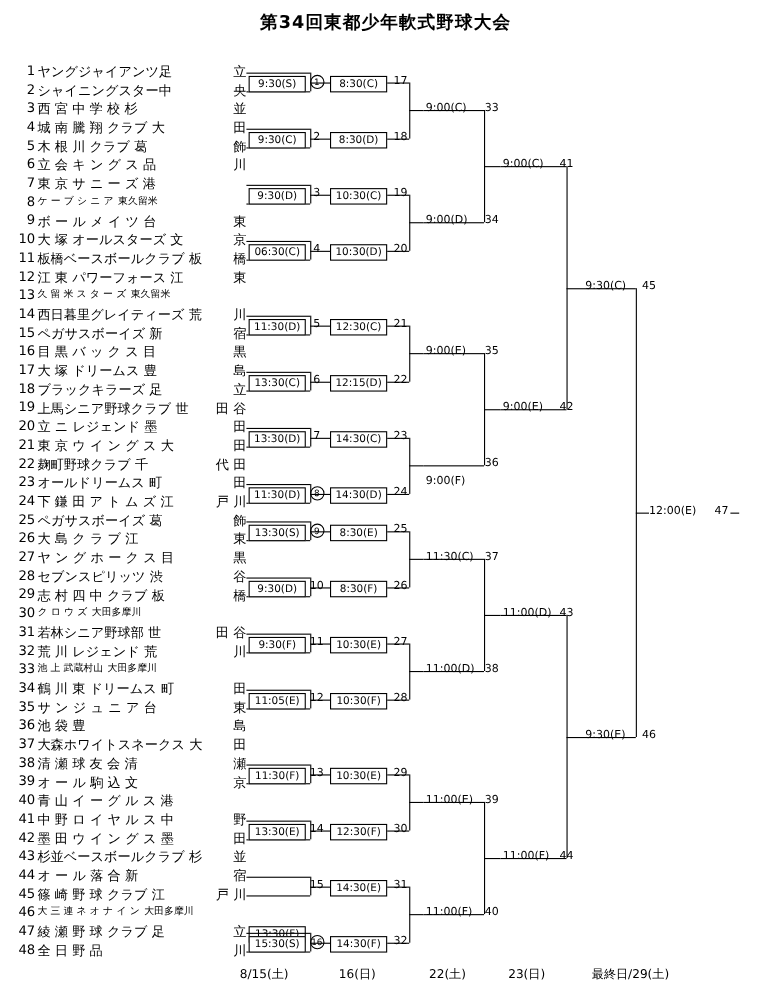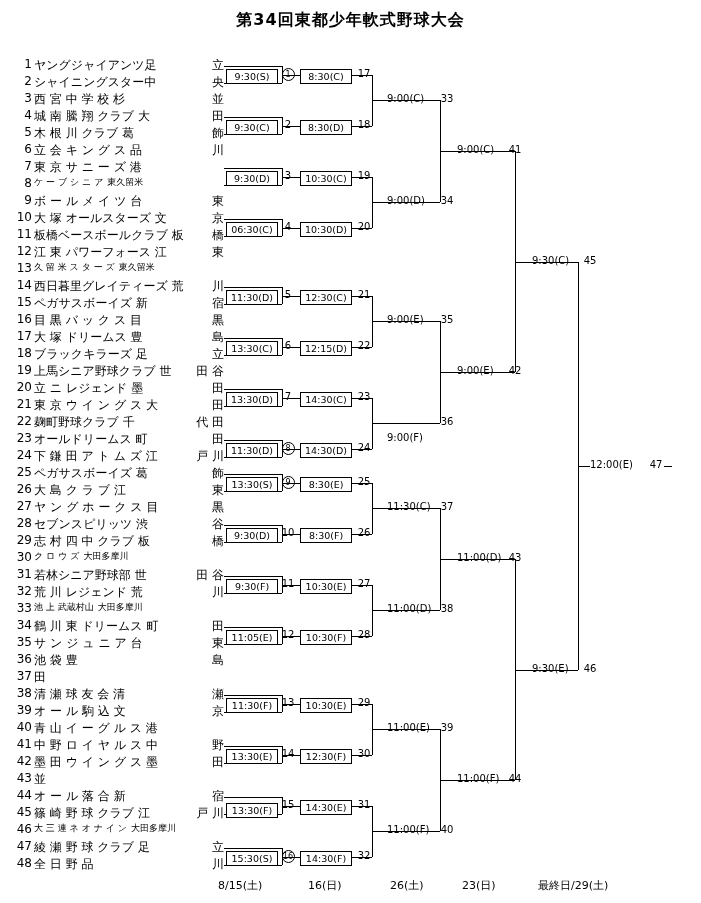--- a/index.html
+++ b/index.html
@@ -304,20 +304,21 @@
     <div class="team" style="top: 652px;">
       <span class="num">36</span>
       <span class="nm">
         <span>池                 袋 豊</span>
         <span>島</span>
       </span>
     </div>
     <div class="team" style="top: 669px;">
       <span class="num">37</span>
       <span class="nm">
+        <span>大森ホワイトスネークス 大</span>
         <span>田</span>
       </span>
     </div>
     <div class="team" style="top: 686px;">
       <span class="num">38</span>
       <span class="nm">
         <span>清 瀬 球 友 会 清</span>
         <span>瀬</span>
       </span>
     </div>
@@ -345,20 +346,21 @@
     <div class="team" style="top: 754px;">
       <span class="num">42</span>
       <span class="nm">
         <span>墨 田 ウ イ ン グ ス 墨</span>
         <span>田</span>
       </span>
     </div>
     <div class="team" style="top: 771px;">
       <span class="num">43</span>
       <span class="nm">
+        <span>杉並ベースボールクラブ 杉</span>
         <span>並</span>
       </span>
     </div>
     <div class="team" style="top: 788px;">
       <span class="num">44</span>
       <span class="nm">
         <span>オ ー ル 落 合 新</span>
         <span>宿</span>
       </span>
     </div>
@@ -472,21 +474,21 @@
     <div class="h" style="left: 282px; top: 703.5px; width: 18px;"></div>
     <div class="h" style="left: 224px; top: 746px; width: 58px;"></div>
     <div class="h" style="left: 224px; top: 763px; width: 58px;"></div>
     <div class="v" style="left: 282px; top: 746px; height: 17px;"></div>
     <div class="tbox" style="left: 226px; top: 748.5px;">13:30(E)</div>
     <div class="mnum" style="left: 278px; top: 747.5px;">14</div>
     <div class="h" style="left: 282px; top: 754.5px; width: 18px;"></div>
     <div class="h" style="left: 224px; top: 797px; width: 58px;"></div>
     <div class="h" style="left: 224px; top: 814px; width: 58px;"></div>
     <div class="v" style="left: 282px; top: 797px; height: 17px;"></div>
-    <div class="tbox" style="left: 226px; top: 803px;">13:30(F)</div>
+    <div class="tbox" style="left: 226px; top: 842px;">13:30(F)</div>
     <div class="mnum" style="left: 278px; top: 798.5px;">15</div>
     <div class="h" style="left: 282px; top: 805.5px; width: 18px;"></div>
     <div class="h" style="left: 224px; top: 848px; width: 58px;"></div>
     <div class="h" style="left: 224px; top: 865px; width: 58px;"></div>
     <div class="v" style="left: 282px; top: 848px; height: 17px;"></div>
     <div class="tbox" style="left: 226px; top: 850.5px;">15:30(S)</div>
     <div class="mnum" style="left: 278px; top: 849.5px;"><span class="circ">16</span></div>
     <div class="h" style="left: 282px; top: 856.5px; width: 18px;"></div>
     <div class="h" style="left: 300px; top: 74.5px; width: 72px;"></div>
     <div class="h" style="left: 300px; top: 125.5px; width: 72px;"></div>
@@ -608,16 +610,16 @@
     <div class="mlbl" style="left: 532px; top: 662.5px;">9:30(E)</div>
     <div class="mnum" style="left: 580px; top: 662.5px;">46</div>
     <div class="h" style="left: 578px; top: 465.5px; width: 12px;"></div>
     <div class="mlbl" style="left: 590px; top: 458.5px;">12:00(E)</div>
     <div class="mnum" style="left: 646px; top: 458.5px;">47</div>
     <div class="h" style="left: 664px; top: 465.5px; width: 8px;"></div>
   </div>
 <div id="dates">
     <div class="dates" style="left: 218px; top: 878px;">8/15(土)</div>
     <div class="dates" style="left: 308px; top: 878px;">16(日)</div>
-    <div class="dates" style="left: 390px; top: 878px;">26(土)</div>
+    <div class="dates" style="left: 390px; top: 878px;">22(土)</div>
     <div class="dates" style="left: 462px; top: 878px;">23(日)</div>
     <div class="dates" style="left: 538px; top: 878px;">最終日/29(土)</div>
   </div>
 
 </body></html>

